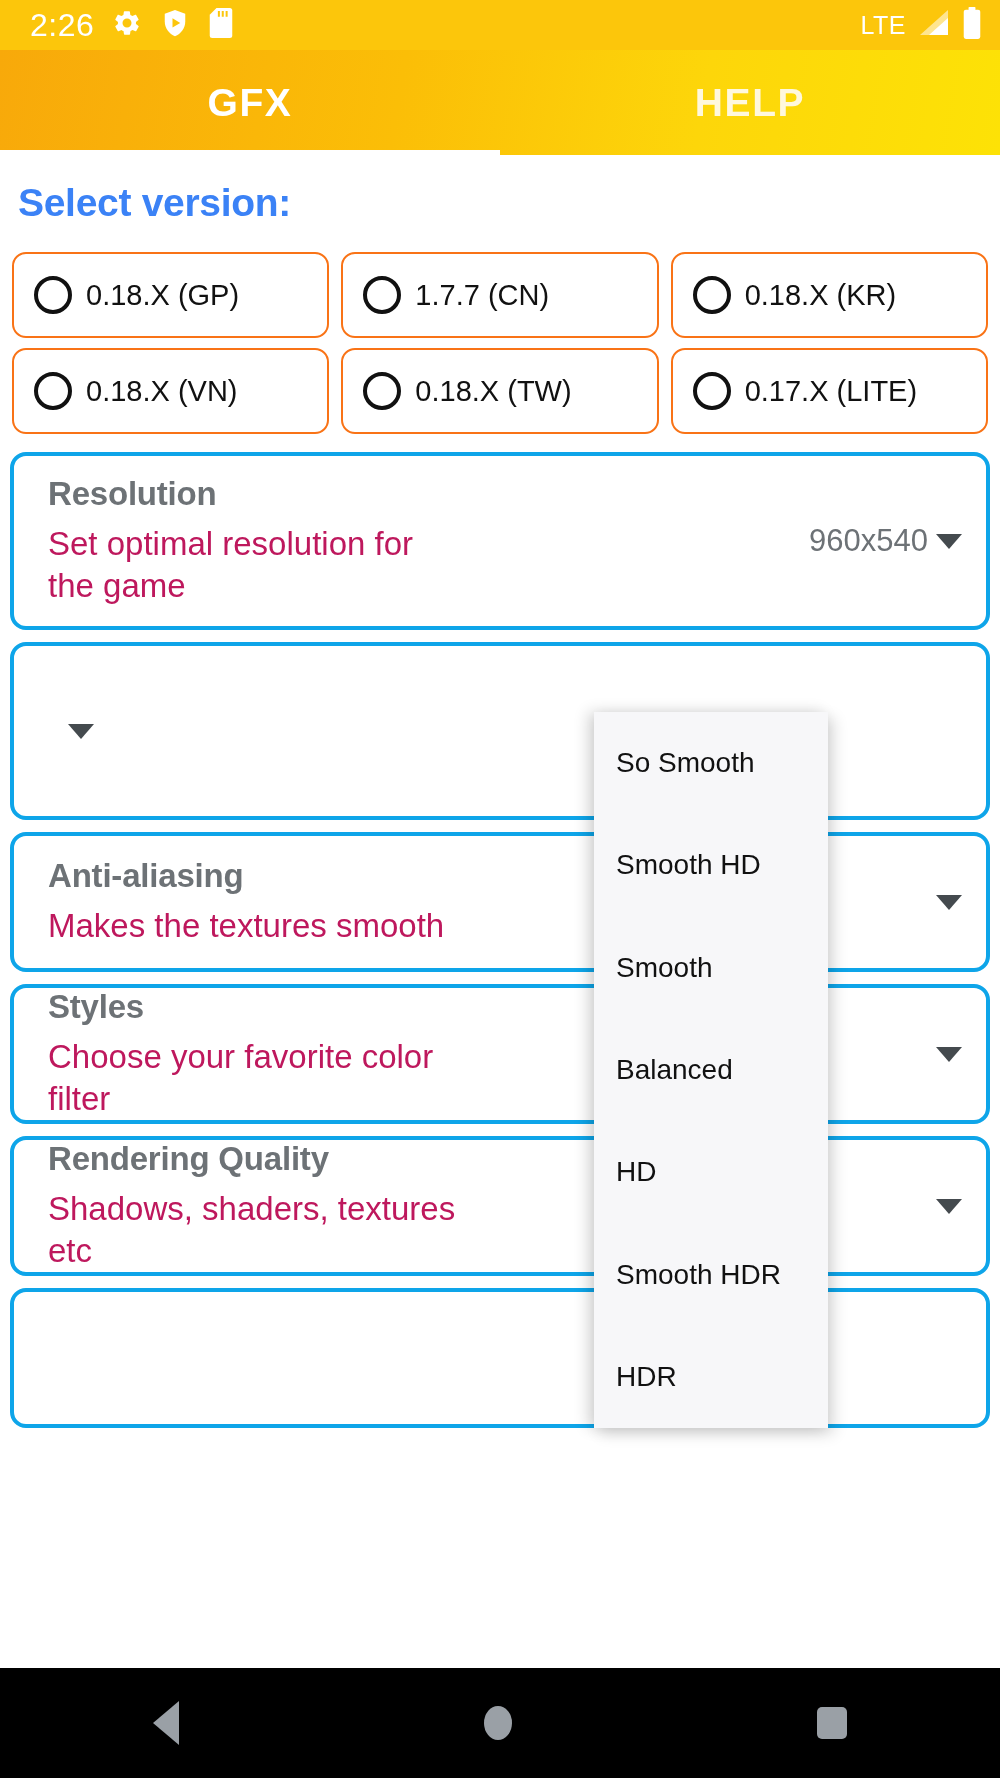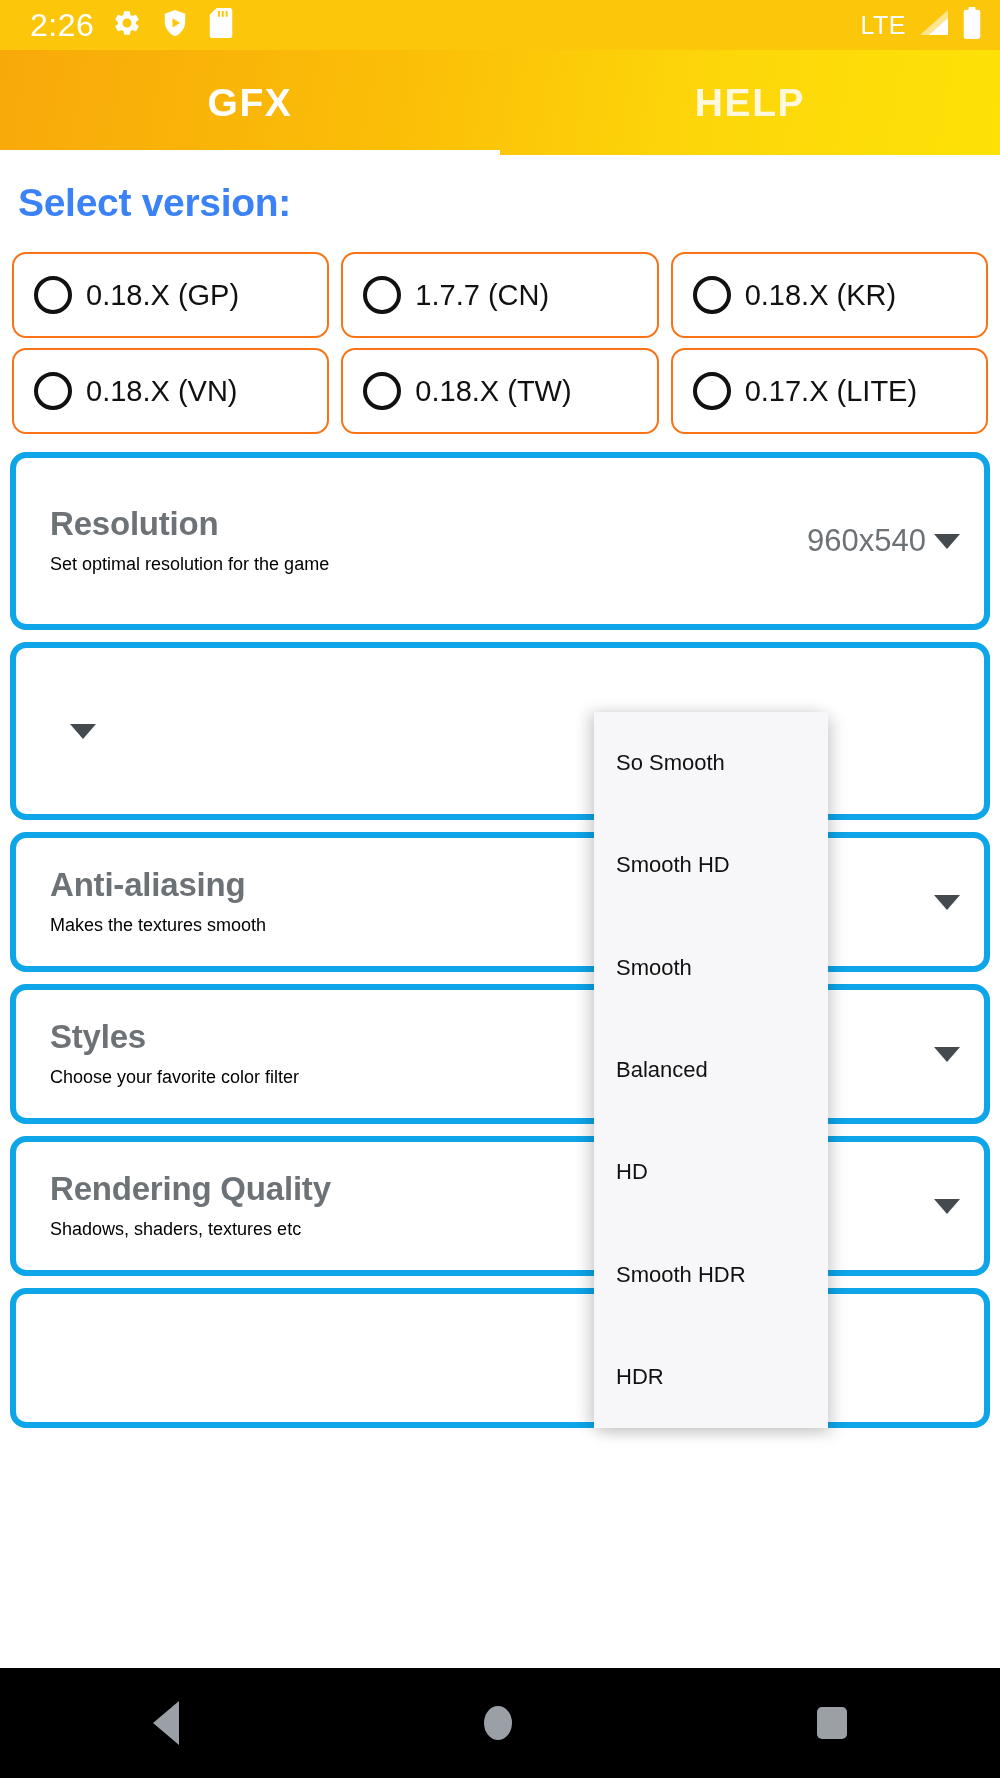--- a/index.html
+++ b/index.html
@@ -143,42 +143,42 @@
   }
 
   
   .cards {
     position: absolute;
     top: 297px;
     left: 10px;
     width: 980px;
   }
   .card {
-    border: 6px solid #0ea5e9;
+    border: 4px solid #0ea5e9;
     border-radius: 16px;
     background: #ffffff;
     box-sizing: border-box;
     margin-bottom: 12px;
     padding: 22px 24px 22px 34px;
     display: flex;
     align-items: center;
     position: relative;
     cursor: pointer;
   }
   .card-texts { flex: 1 1 auto; min-width: 0; }
   .card-title {
     font-size: 33px;
     font-weight: bold;
     color: #6d7276;
     letter-spacing: -0.2px;
     margin-bottom: 10px;
   }
   .card-sub {
-    font-size: 18px;
-    color: #000000;
+    font-size: 33px;
+    color: #be185d;
     line-height: 1.28;
     max-width: 420px;
   }
   .card-value-wrap {
     display: flex;
     align-items: center;
     gap: 8px;
     margin-left: 12px;
     flex: 0 0 auto;
   }
@@ -205,21 +205,21 @@
     box-shadow: -6px 0 14px rgba(0,0,0,0.16), 6px 6px 14px rgba(0,0,0,0.14);
     z-index: 40;
     overflow: hidden;
   }
   .dd-item {
     height: 102.3px;
     display: flex;
     align-items: center;
     padding-left: 22px;
     box-sizing: border-box;
-    font-size: 22px;
+    font-size: 28px;
     color: #111111;
     white-space: nowrap;
     cursor: pointer;
   }
 
   
   .navbar {
     position: absolute;
     left: 0;
     bottom: 0;

